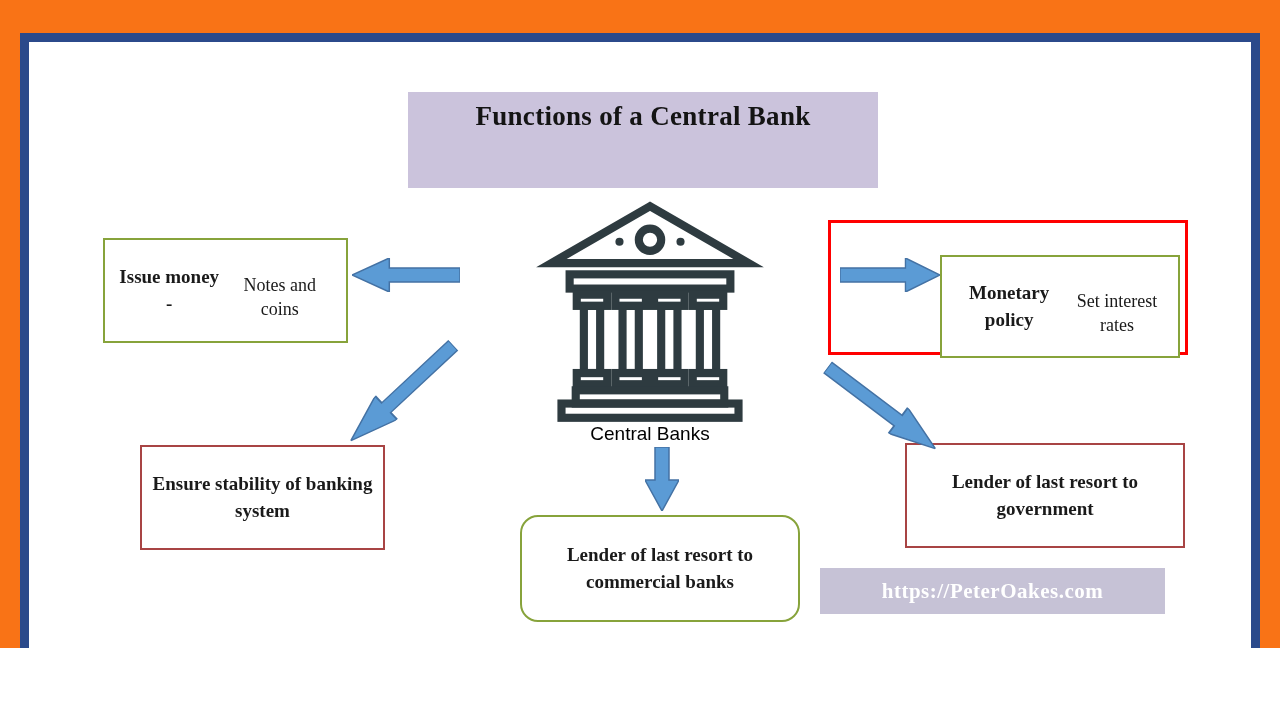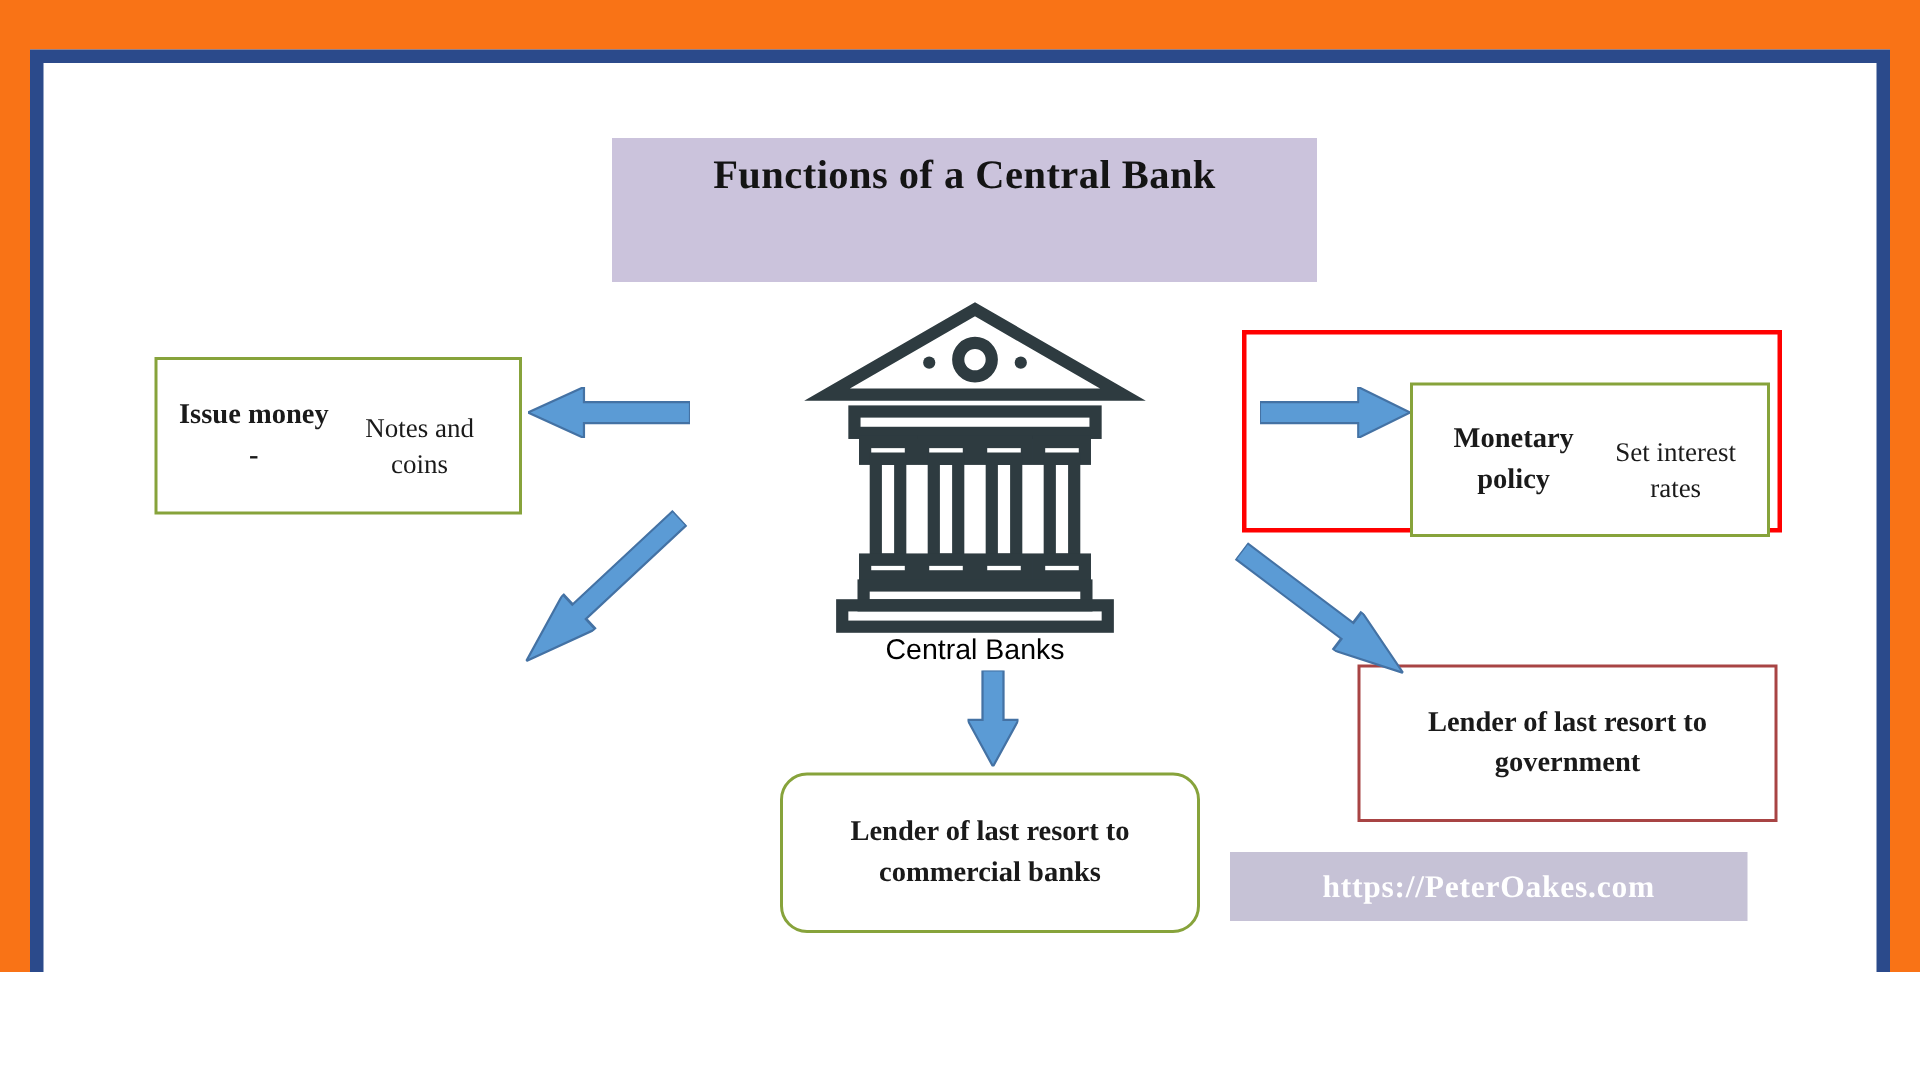--- a/index.html
+++ b/index.html
@@ -156,20 +156,23 @@
     <div class="box-title">Issue money -</div>
     <div class="box-body">Notes and coins</div>
   </div>
 
   <div class="red-outer"></div>
   <div class="box green-border box-monetary">
     <div class="box-title">Monetary policy</div>
     <div class="box-body">Set interest rates</div>
   </div>
 
+  <div class="box darkred-border box-stability">
+    <div class="box-title">Ensure stability of banking system</div>
+  </div>
 
   <div class="box green-border box-commercial">
     <div class="box-title">Lender of last resort to commercial banks</div>
   </div>
 
   <div class="box darkred-border box-government">
     <div class="box-title">Lender of last resort to government</div>
   </div>
 
   <div class="arrow arrow-left">

